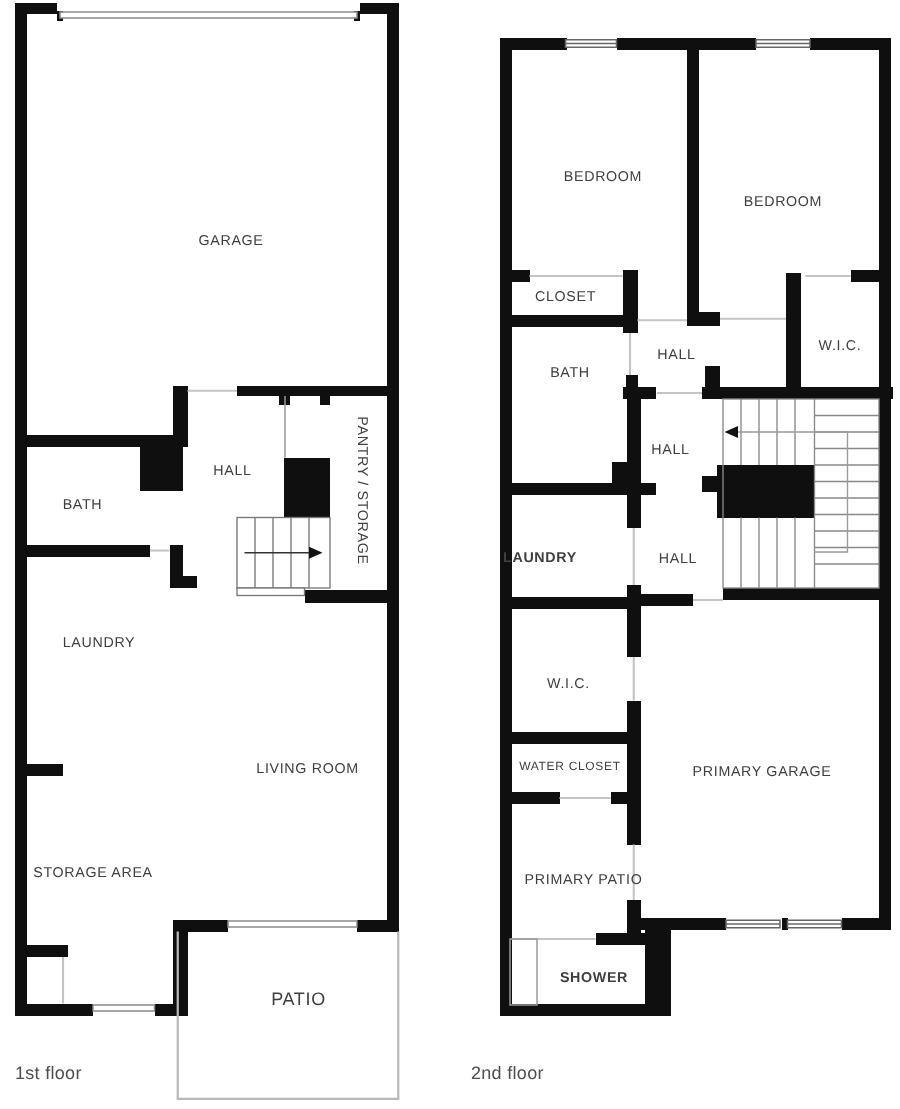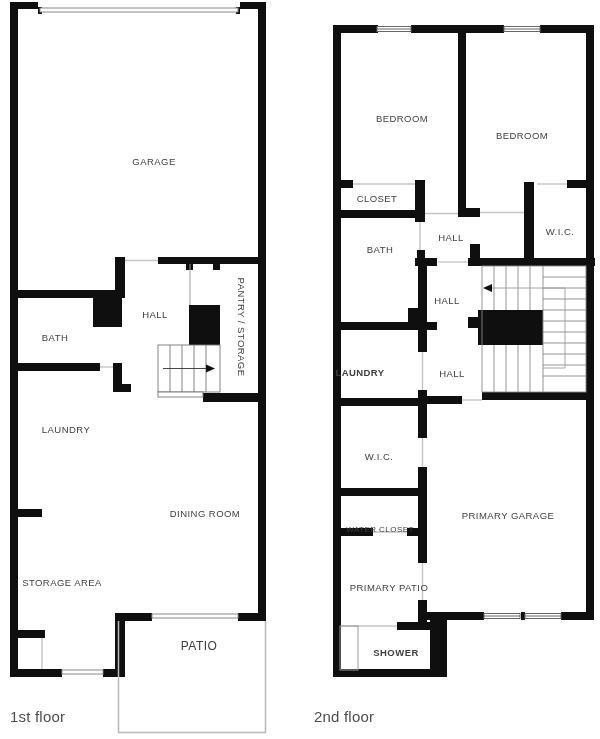--- a/index.html
+++ b/index.html
@@ -17,21 +17,21 @@
     transform:translate(-50%,-50%);
     font-size:9.5px;
     font-weight:500;
     letter-spacing:.45px;
     color:#3e3e3e;
     white-space:nowrap;
   }
   .room-label.rot{transform:translate(-50%,-50%) rotate(90deg);}
   .floor-caption{
     position:absolute;
-    font-size:15px;
+    font-size:12px;
     color:#4d4d4d;
     letter-spacing:.2px;
   }
   .caption-1{left:10px;top:708px;}
   .caption-2{left:314px;top:708px;}
 </style>
 </head>
 <body>
 
 <div class="canvas">
@@ -188,32 +188,32 @@
   </svg>
 
   <div class="labels">
     <div class="floor-caption caption-1">1st floor</div>
     <div class="floor-caption caption-2">2nd floor</div>
   <div class="room-label" style="left: 138px; top: 161px; margin-left: 16px;">GARAGE</div>
       <div class="room-label" style="left: 55px; top: 337px;">BATH</div>
       <div class="room-label" style="left: 155px; top: 314px;">HALL</div>
       <div class="room-label rot" style="left: 241px; top: 327px;">PANTRY / STORAGE</div>
       <div class="room-label" style="left: 66px; top: 429px;">LAUNDRY</div>
-      <div class="room-label" style="left: 205px; top: 513px;">DINING ROOM</div>
+      <div class="room-label" style="left: 205px; top: 513px;">LIVING ROOM</div>
       <div class="room-label" style="left: 62px; top: 582px;">STORAGE AREA</div>
-      <div class="room-label" style="left: 193px; top: 646px; font-size: 12px; padding-left: 12px;">PATIO</div>
+      <div class="room-label" style="left: 193px; top: 666px; font-size: 12px; padding-left: 12px;">PATIO</div>
       <div class="room-label" style="left: 402px; top: 118px;">BEDROOM</div>
       <div class="room-label" style="left: 522px; top: 135px;">BEDROOM</div>
       <div class="room-label" style="left: 377px; top: 198px;">CLOSET</div>
       <div class="room-label" style="left: 380px; top: 249px;">BATH</div>
       <div class="room-label" style="left: 451px; top: 237px;">HALL</div>
       <div class="room-label" style="left: 560px; top: 231px;">W.I.C.</div>
       <div class="room-label" style="left: 447px; top: 300px;">HALL</div>
       <div class="room-label" style="left: 360px; top: 372px; font-weight: bold;">LAUNDRY</div>
       <div class="room-label" style="left: 452px; top: 373px;">HALL</div>
       <div class="room-label" style="left: 379px; top: 456px;">W.I.C.</div>
-      <div class="room-label" style="left: 380px; top: 511px; font-size: 8px; margin-top: 18px;">WATER CLOSET</div>
+      <div class="room-label" style="left: 380px; top: 511px; font-size: 8px;">WATER CLOSET</div>
       <div class="room-label" style="left: 508px; top: 515px;">PRIMARY GARAGE</div>
       <div class="room-label" style="left: 389px; top: 587px;">PRIMARY PATIO</div>
       <div class="room-label" style="left: 396px; top: 652px; font-weight: bold;">SHOWER</div>
     </div>
 
 </div>
 
 </body></html>

